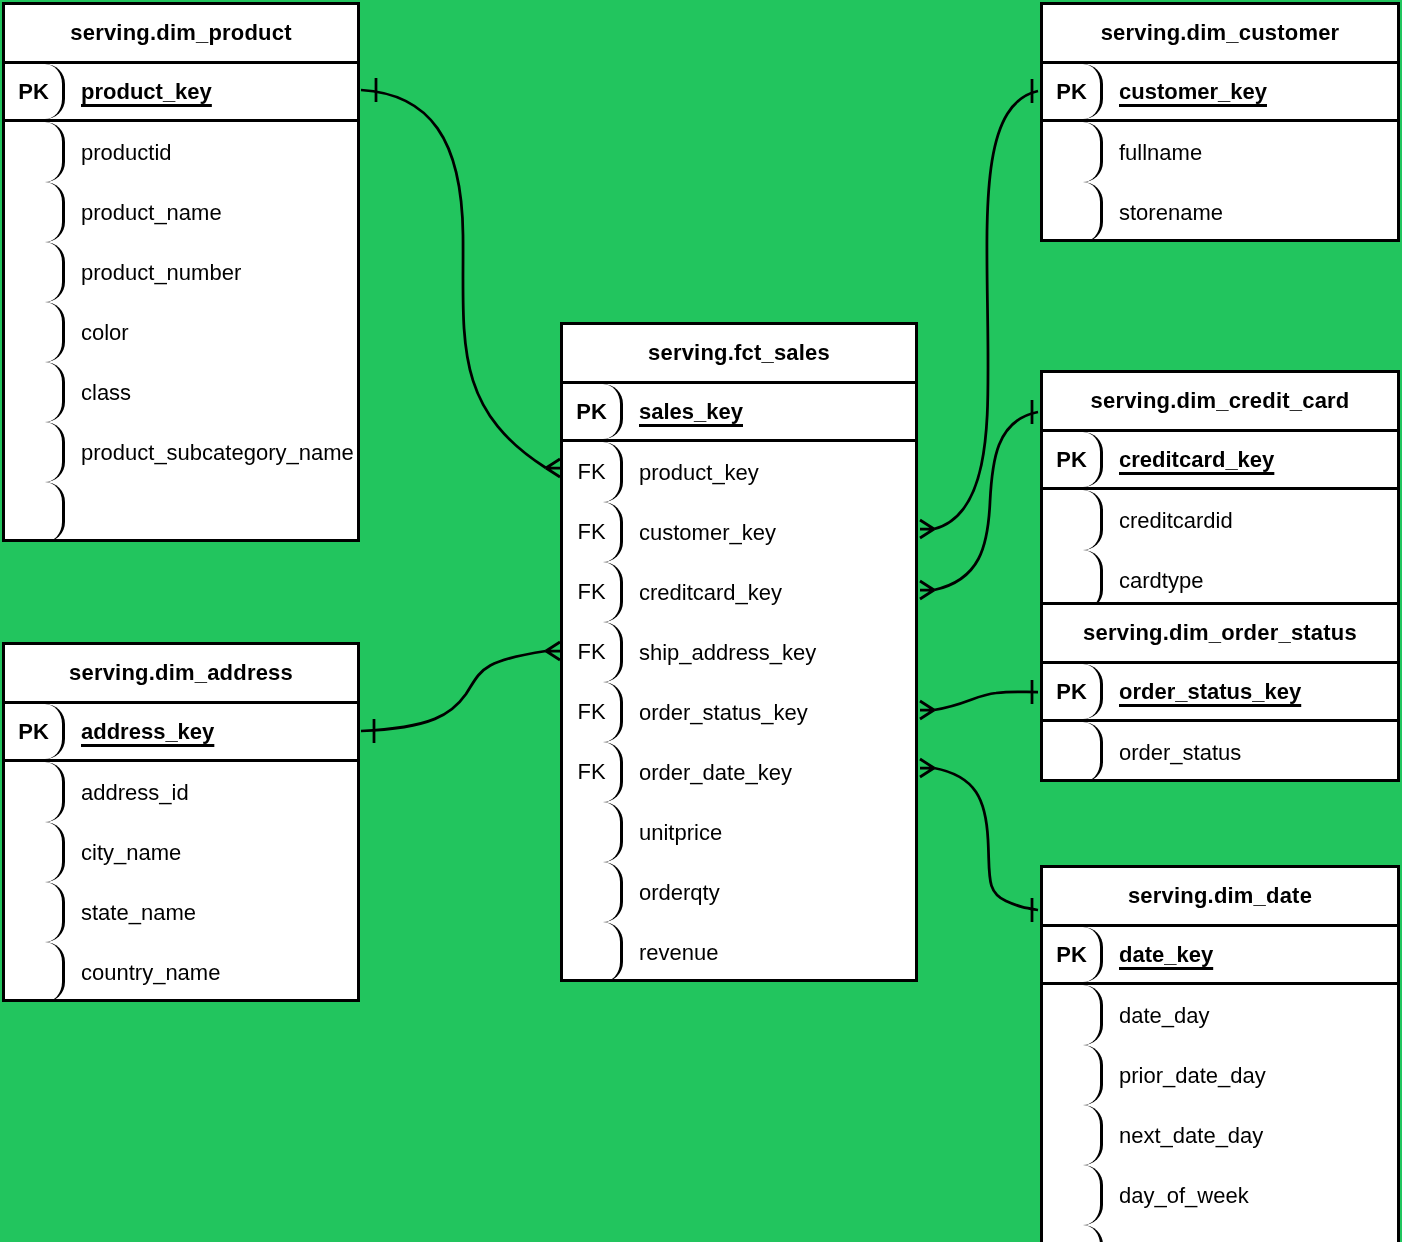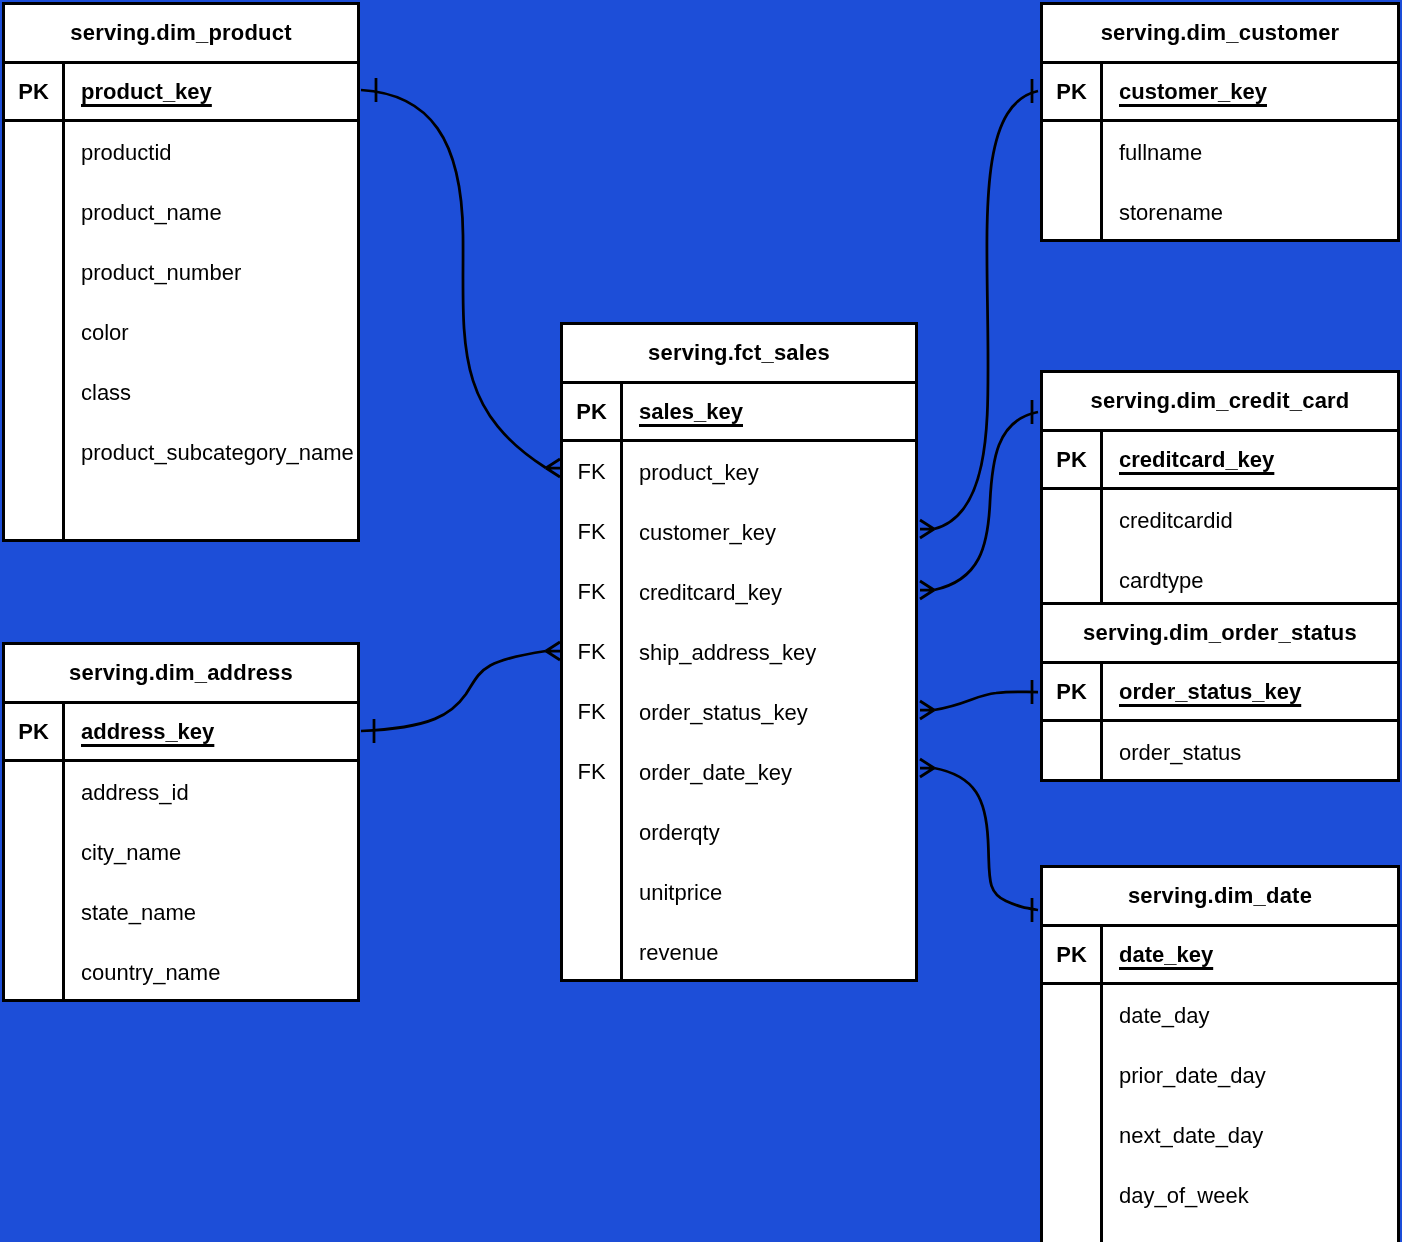--- a/index.html
+++ b/index.html
@@ -3,21 +3,21 @@
 <meta charset="utf-8">
 <style>
   * { margin: 0; padding: 0; box-sizing: border-box; }
   html, body { background: #ffffff; }
   body { font-family: "Liberation Sans", "DejaVu Sans", sans-serif; color: #000; }
 
   .canvas {
     position: relative;
     width: 1402px;
     height: 1242px;
-    background: #1d4ed8;
+    background: #22c55e;
     overflow: hidden;
   }
 
   svg.links {
     position: absolute;
     left: 0; top: 0;
     width: 1402px; height: 1242px;
   }
   svg.links path {
     fill: none;
@@ -47,20 +47,21 @@
   .row { display: flex; min-height: 60px; align-items: stretch; }
   .row.pk-row { border-bottom: 3px solid #000000; min-height: 58px; }
   .cell.key {
     flex: 0 0 60px;
     width: 60px;
     border-right: 3px solid #000000;
     display: flex;
     align-items: center;
     justify-content: center;
     font-size: 22px;
+    border-radius: 20px;
   }
   .pk-row .cell.key { font-weight: bold; }
   .cell.name {
     flex: 1 1 auto;
     display: flex;
     align-items: center;
     padding-left: 16px;
     font-size: 22px;
     line-height: 27px;
   }
@@ -242,27 +243,27 @@
     </div>
     <div class="row">
       <div class="cell key">FK</div>
       <div class="cell name">
           <span class="fieldname">order_​date_​key</span>
         </div>
     </div>
     <div class="row">
       <div class="cell key"></div>
       <div class="cell name">
+          <span class="fieldname">unitprice</span>
+        </div>
+    </div>
+    <div class="row">
+      <div class="cell key"></div>
+      <div class="cell name">
           <span class="fieldname">orderqty</span>
-        </div>
-    </div>
-    <div class="row">
-      <div class="cell key"></div>
-      <div class="cell name">
-          <span class="fieldname">unitprice</span>
         </div>
     </div>
     <div class="row">
       <div class="cell key"></div>
       <div class="cell name">
           <span class="fieldname">revenue</span>
         </div>
     </div>
   </div>
 

